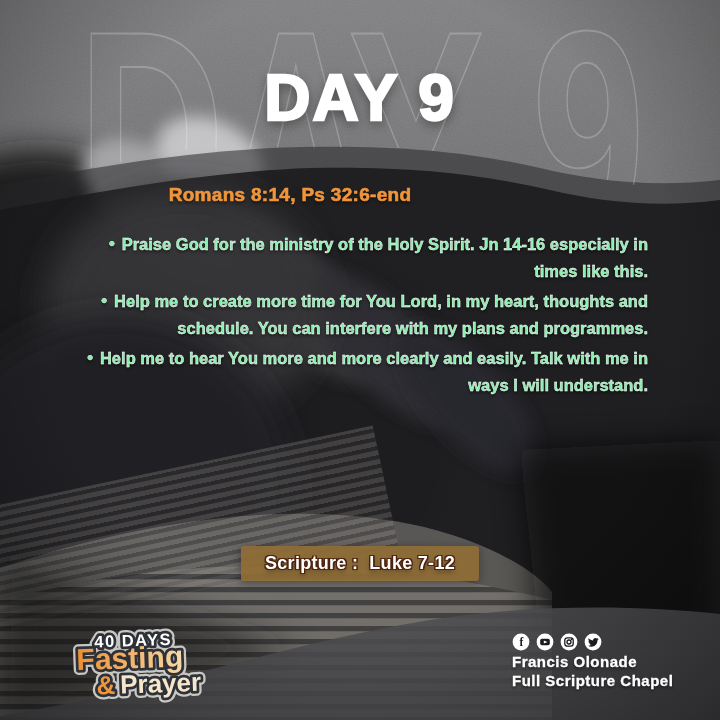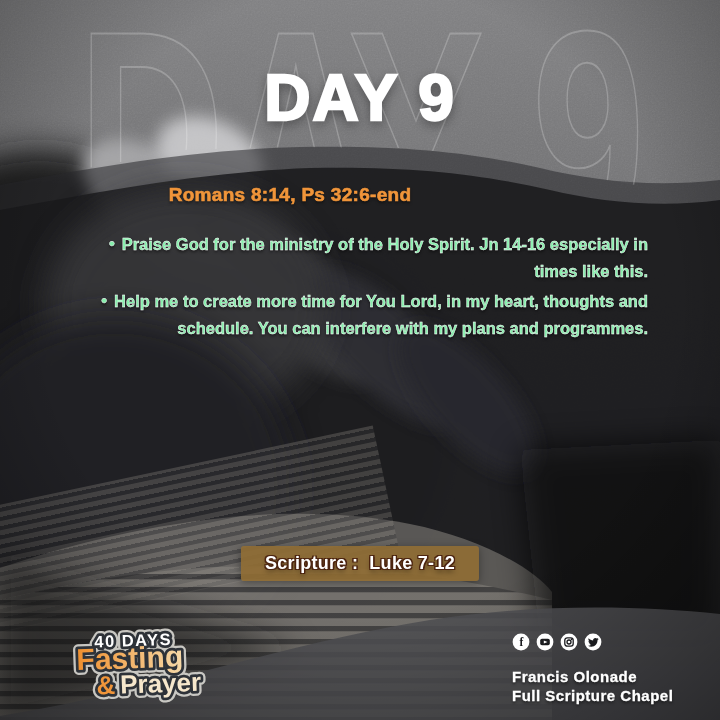--- a/index.html
+++ b/index.html
@@ -58,21 +58,21 @@
     box-shadow:0 2px 8px rgba(0,0,0,0.35);
   }
   .scripture-chip .val{margin-left:11px;}
 
   .logo-svg{top:616px;left:52px;transform:rotate(-2deg);}
 
   .footer-right{top:633px;left:512px;}
   .social-row{display:flex;gap:6px;}
   .social-row svg{display:block;}
   .footer-names{
-    margin-top:16px;color:#ffffff;font-size:15px;line-height:19px;font-weight:bold;letter-spacing:0.5px;
+    margin-top:1px;color:#ffffff;font-size:15px;line-height:19px;font-weight:bold;letter-spacing:0.5px;
     -webkit-text-stroke:0.3px #ffffff;
     text-shadow:0 2px 3px rgba(0,0,0,0.55);
   }
 </style>
 </head>
 <body>
 
 <div class="canvas">
 
   <svg class="bg" viewBox="0 0 720 720" preserveAspectRatio="none" aria-hidden="true">
@@ -163,20 +163,21 @@
     <div class="ghost-title">DAY 9</div>
   </div>
 
   <h1 class="layer day-title">DAY 9</h1>
 
   <div class="layer reading-ref">Romans 8:14, Ps 32:6-end</div>
 
   <ul class="layer prayer-list">
     <li><span class="bullet">•</span><span>Praise God for the ministry of the Holy Spirit. Jn 14-16 especially in times like this.</span></li>
     <li><span class="bullet">•</span><span>Help me to create more time for You Lord, in my heart, thoughts and schedule.  You can interfere with my plans and programmes.</span></li>
+    <li><span class="bullet">•</span><span>Help me to hear You more and more clearly and easily. Talk with me in ways I will understand.</span></li>
   </ul>
 
   <div class="layer scripture-chip">
     <span>Scripture :</span><span class="val">Luke 7-12</span>
   </div>
 
   <svg class="layer logo-svg" width="170" height="95" viewBox="0 0 170 95" font-family="'Liberation Sans',sans-serif" font-weight="bold" text-anchor="middle">
     <g stroke="#d9d7d2" stroke-width="10" stroke-linejoin="round" fill="none" opacity="0.9">
       <text x="82" y="30" font-size="16.5" letter-spacing="1.5">40 DAYS</text>
       <text x="78" y="52" font-size="30">Fasting</text>

